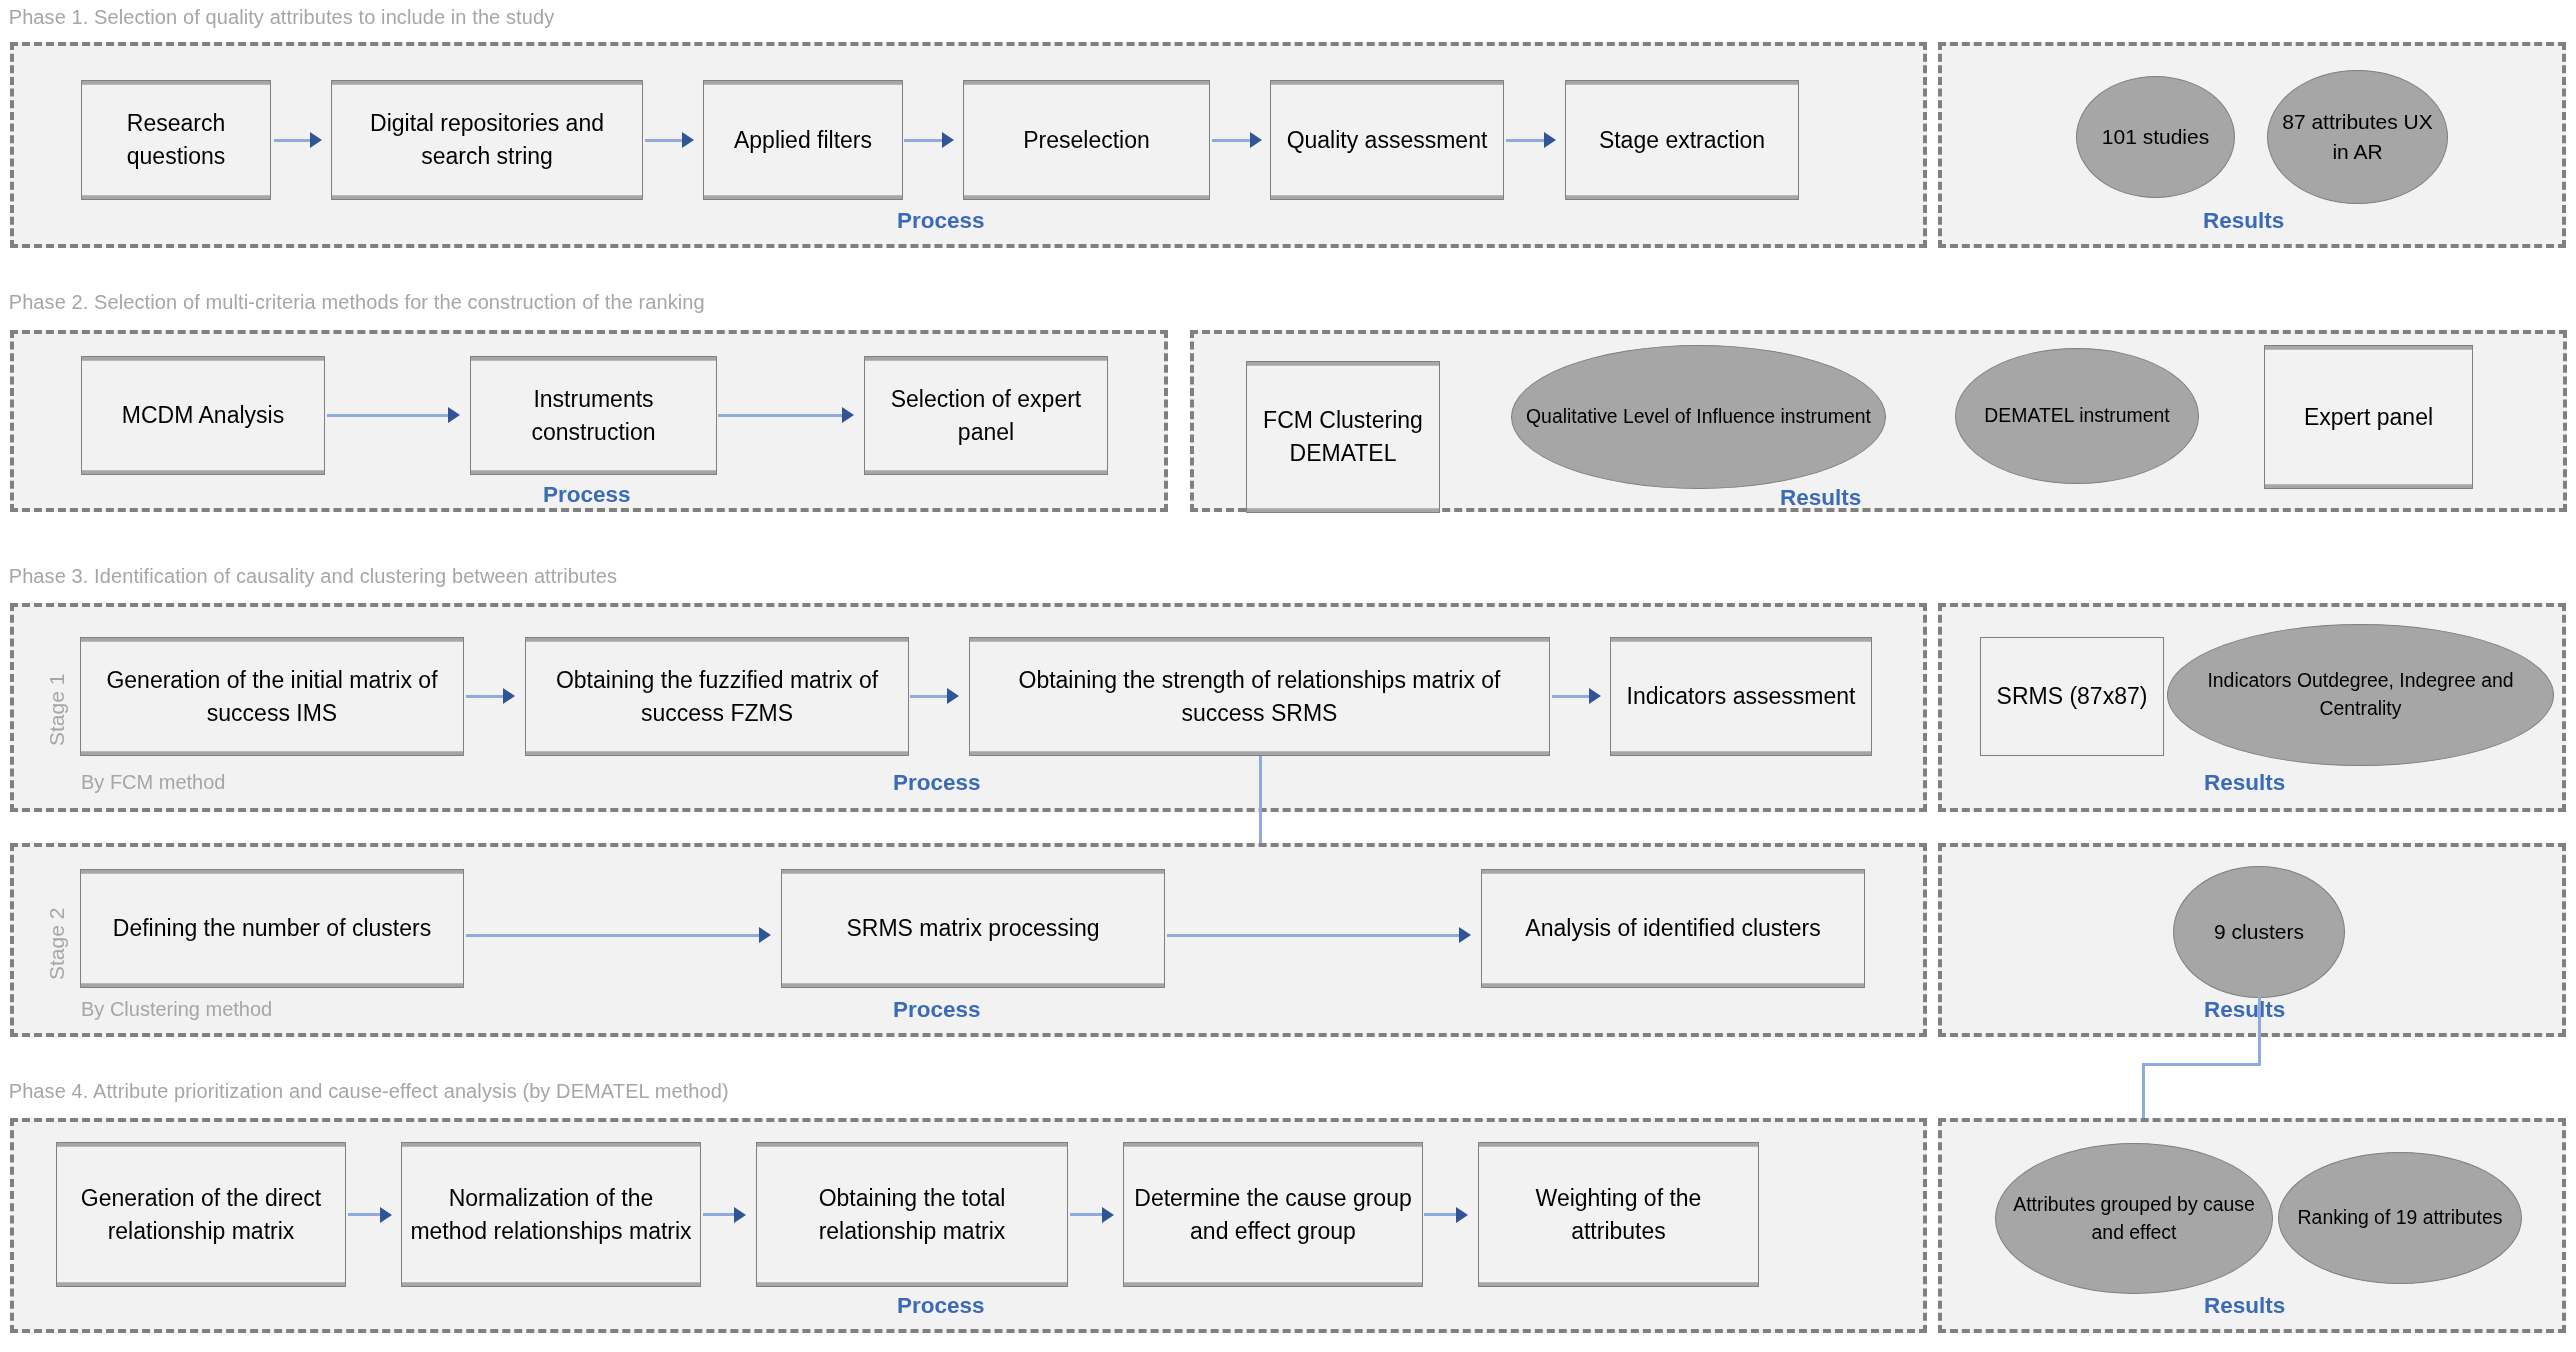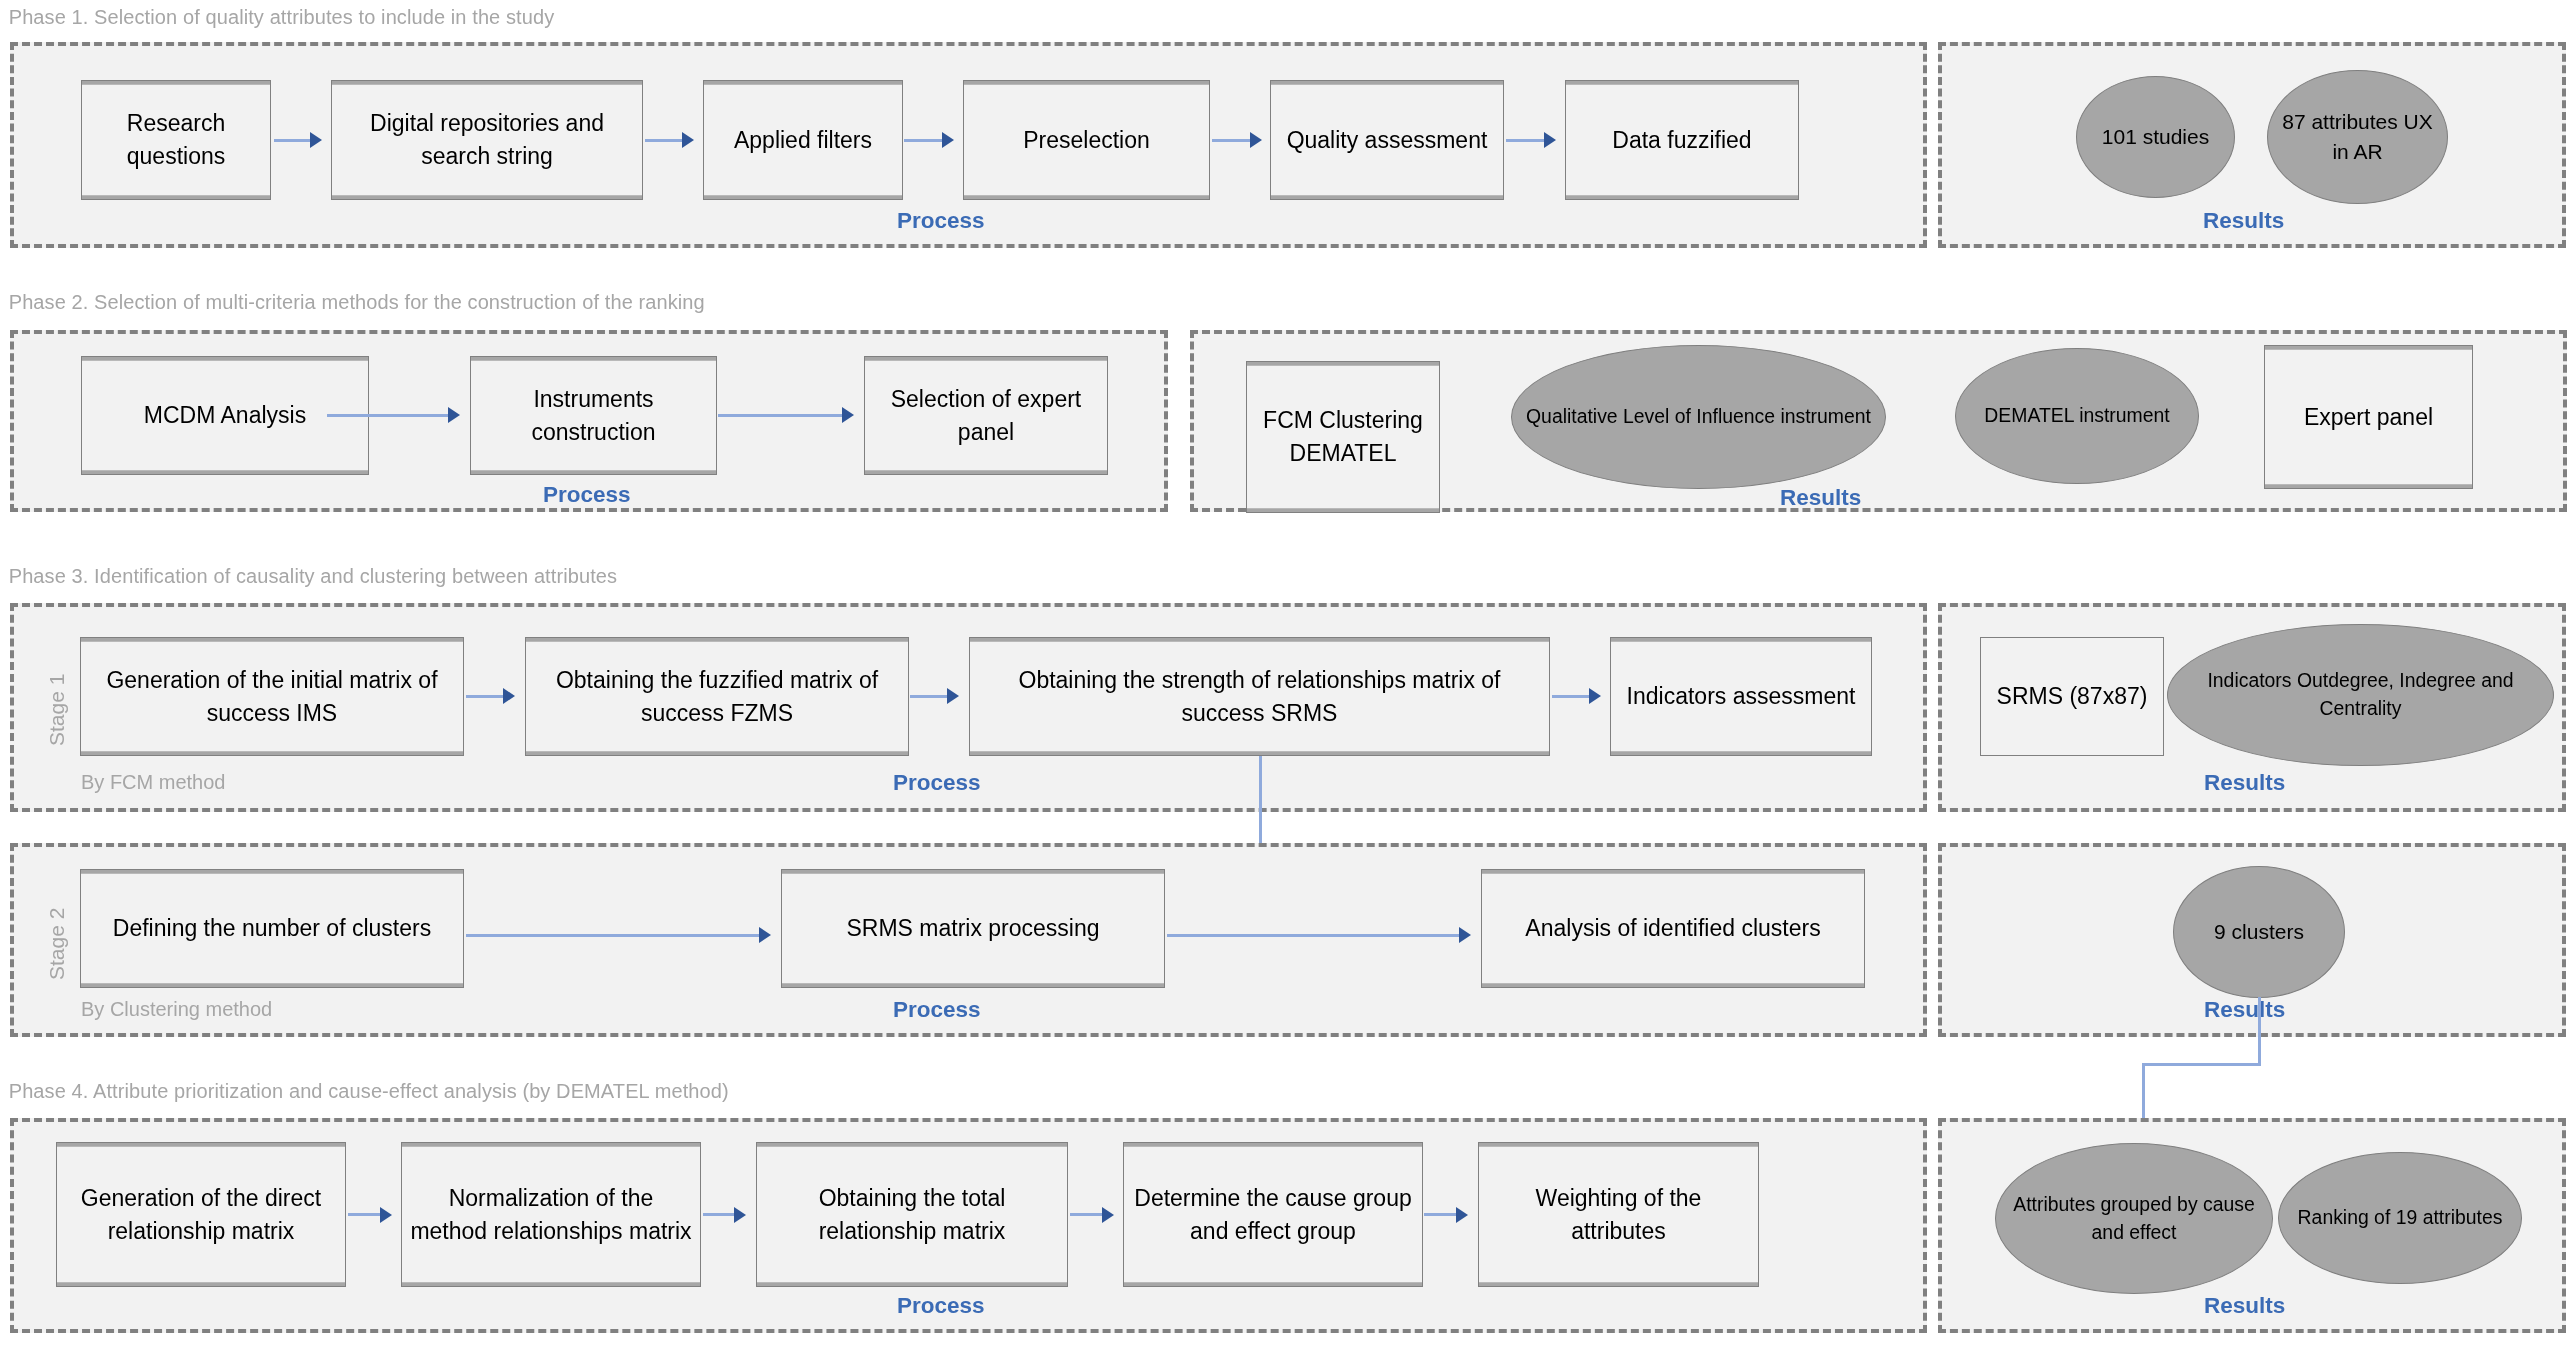--- a/index.html
+++ b/index.html
@@ -136,35 +136,35 @@
   <div class="arrow-head-r" style="left:942px;top:132px;"></div>
 
   <div class="box" style="left:963px;top:80px;width:247px;height:120px;">Preselection</div>
   <div class="arrow-h" style="left:1212px;top:139px;width:39px;"></div>
   <div class="arrow-head-r" style="left:1250px;top:132px;"></div>
 
   <div class="box" style="left:1270px;top:80px;width:234px;height:120px;">Quality assessment</div>
   <div class="arrow-h" style="left:1506px;top:139px;width:39px;"></div>
   <div class="arrow-head-r" style="left:1544px;top:132px;"></div>
 
-  <div class="box" style="left:1565px;top:80px;width:234px;height:120px;">Data fuzzified</div>
+  <div class="box" style="left:1565px;top:80px;width:234px;height:120px;">Stage extraction</div>
 
   <div class="caption" style="left:897px;top:208px;">Process</div>
 
   <div class="ellipse" style="left:2076px;top:76px;width:159px;height:122px;text-align:right;">101 studies</div>
   <div class="ellipse" style="left:2267px;top:70px;width:181px;height:134px;">87 attributes UX in AR</div>
 
   <div class="caption" style="left:2203px;top:208px;">Results</div>
 
   <div class="phase-title" style="left:8.7px;top:291px;">Phase 2. Selection of multi-criteria methods for the construction of the ranking</div>
 
   <div class="panel" style="left:10px;top:330px;width:1158px;height:182px;"></div>
   <div class="panel" style="left:1190px;top:330px;width:1377px;height:182px;"></div>
 
-  <div class="box" style="left:81px;top:356px;width:288px;height:119px;">MCDM Analysis</div>
+  <div class="box" style="left:81px;top:356px;width:244px;height:119px;">MCDM Analysis</div>
   <div class="arrow-h" style="left:327px;top:414px;width:122px;"></div>
   <div class="arrow-head-r" style="left:448px;top:407px;"></div>
 
   <div class="box" style="left:470px;top:356px;width:247px;height:119px;">Instruments construction</div>
   <div class="arrow-h" style="left:718px;top:414px;width:125px;"></div>
   <div class="arrow-head-r" style="left:842px;top:407px;"></div>
 
   <div class="box" style="left:864px;top:356px;width:244px;height:119px;">Selection of expert panel</div>
 
   <div class="caption" style="left:543px;top:482px;">Process</div>

